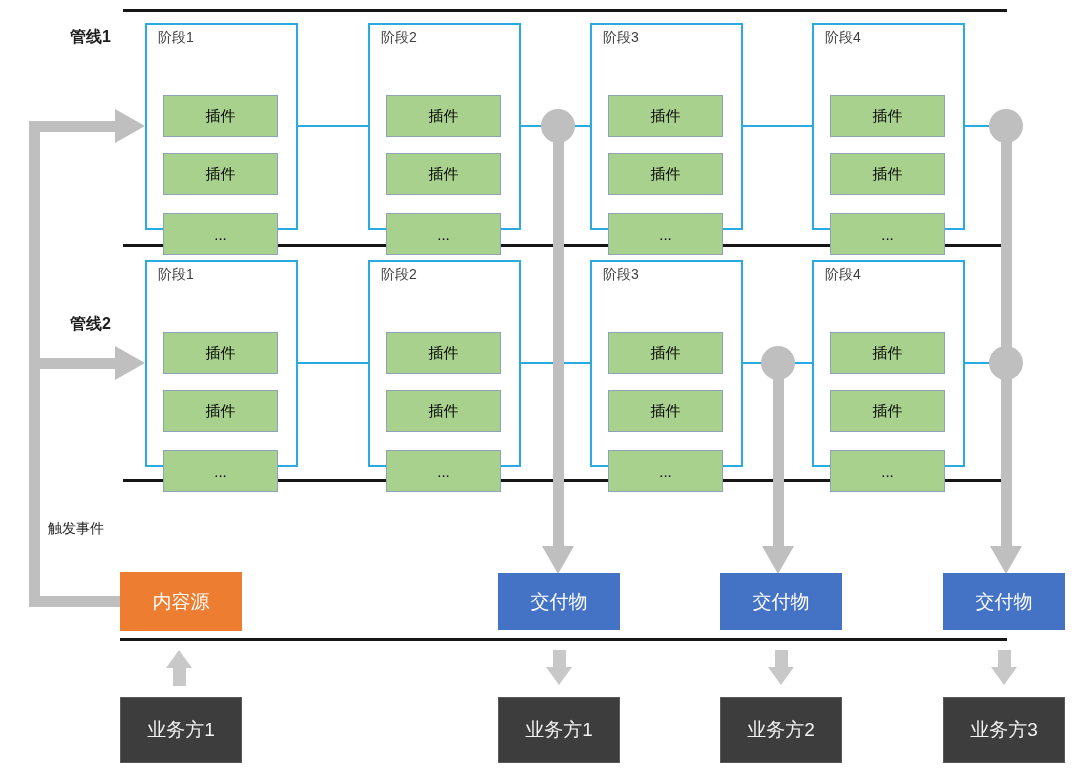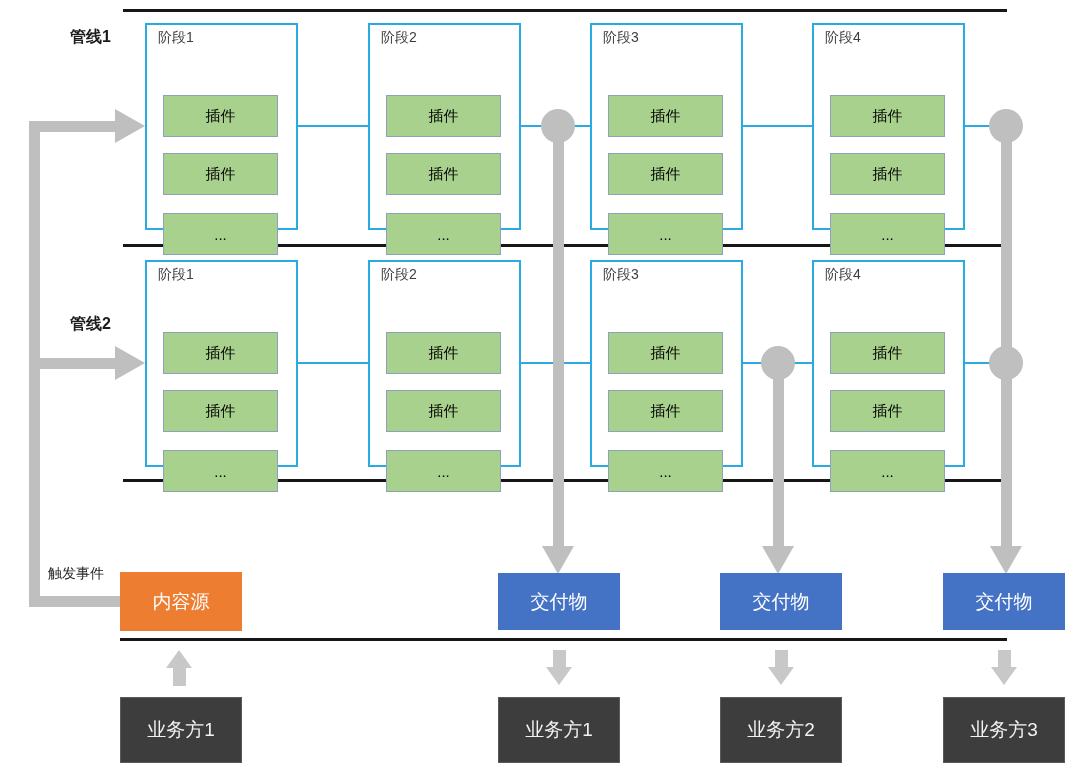--- a/index.html
+++ b/index.html
@@ -26,21 +26,21 @@
   .sm-shaft{width:13px;background:var(--lgray,#C8C8C8);}
   .sm-head-down{width:0;height:0;border-left:13px solid transparent;border-right:13px solid transparent;border-top:18px solid var(--lgray,#C8C8C8);}
   .sm-head-up{width:0;height:0;border-left:13px solid transparent;border-right:13px solid transparent;border-bottom:18px solid var(--lgray,#C8C8C8);}
   .bigbox{
     color:#fff;font-size:19px;display:flex;align-items:center;justify-content:center;
     white-space:nowrap;
   }
   .source{left:120px;top:572px;width:122px;height:59px;background:var(--orange,#ED7D31);}
   .deliverable{top:573px;width:122px;height:57px;background:var(--blue,#4472C4);text-align:center;}
   .consumer{top:697px;width:122px;height:66px;background:var(--dark,#3E3D3D);border:1px solid #5a5a5a;color:#f2f2f2;}
-  .trigger{left:48px;top:565px;font-size:14px;color:#222;white-space:nowrap;}
+  .trigger{left:48px;top:520px;font-size:14px;color:#222;white-space:nowrap;}
 </style>
 </head>
 <body>
 
 <div id="canvas" style="--cyan: #29ABE2; --green: #A9D18E; --greenborder: #8FA3B8; --gray: #BFBFBF; --lgray: #C8C8C8; --orange: #ED7D31; --blue: #4472C4; --dark: #3E3D3D; --rule: #161616;">
   <div class="trigger">触发事件</div>
   <div class="bigbox source">内容源</div>
 <div class="hline" style="left: 123px; top: 9px; width: 884px;"></div>
     <div class="hline" style="left: 123px; top: 244px; width: 884px;"></div>
     <div class="hline" style="left: 123px; top: 479px; width: 884px;"></div>

